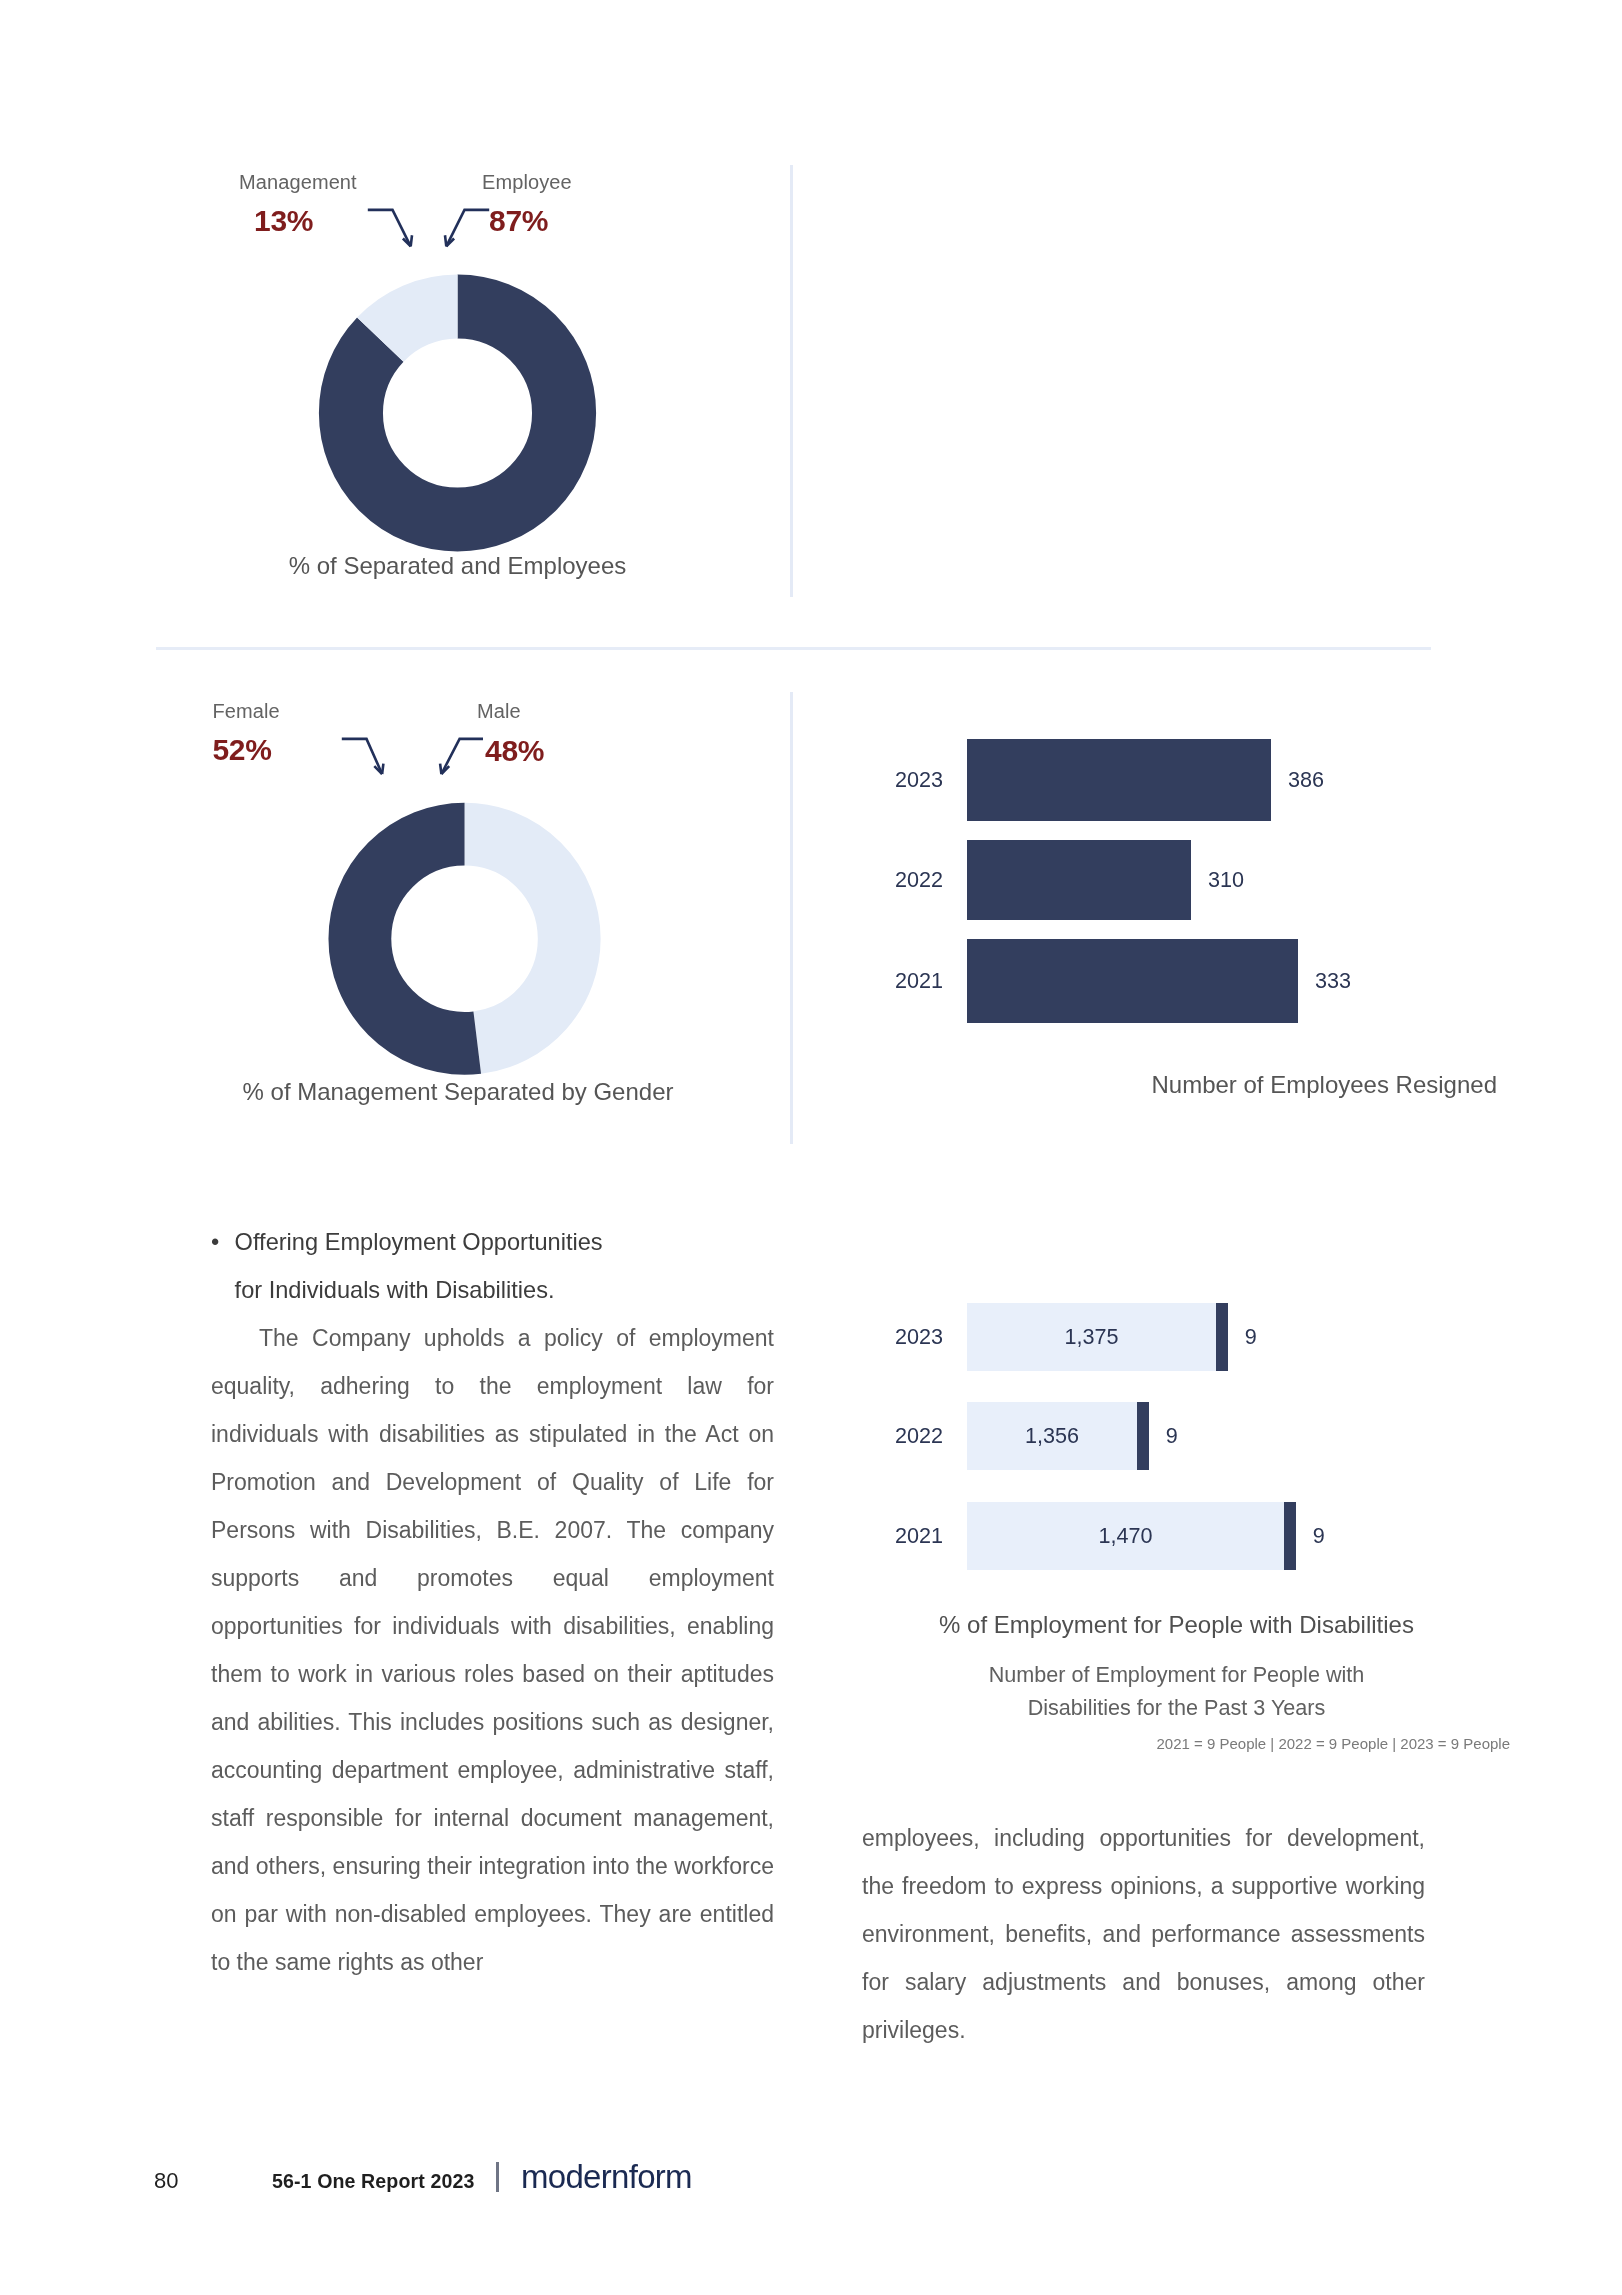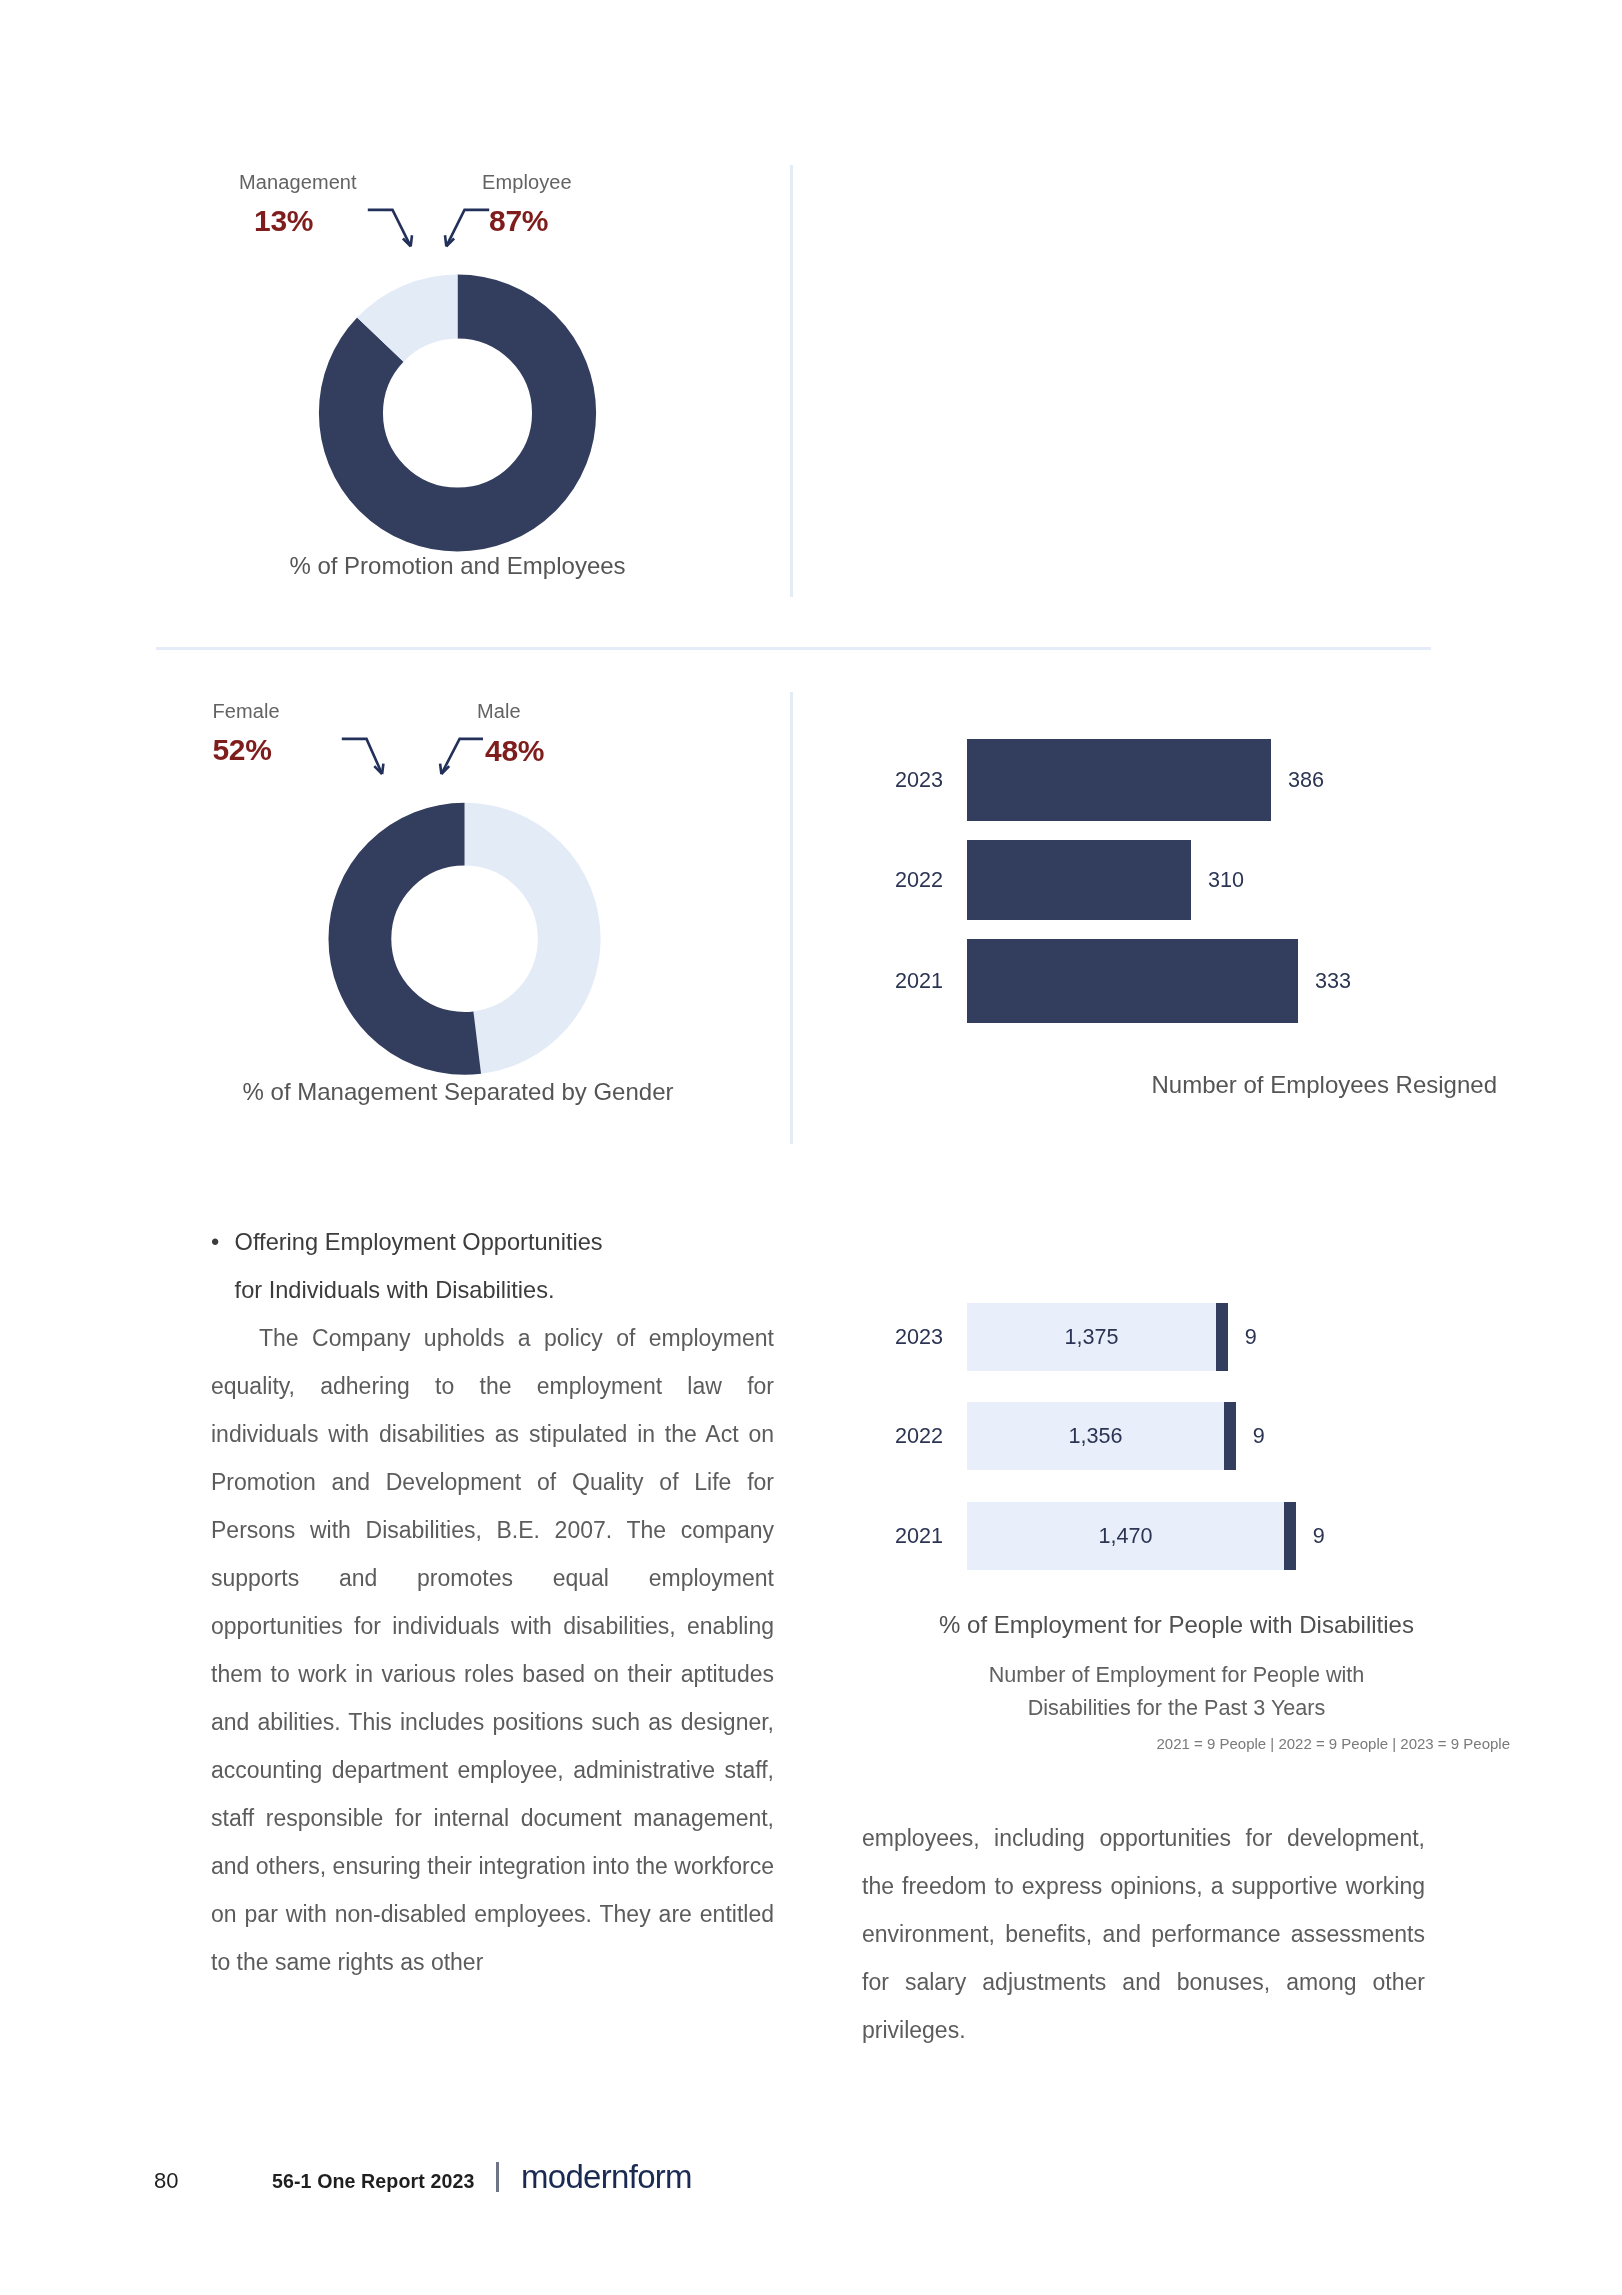--- a/index.html
+++ b/index.html
@@ -127,21 +127,21 @@
       </svg>
     </div>
 
     <div class="donut-wrap" style="width:523px; height:340px;">
       <svg width="523" height="314" viewBox="0 0 800 480">
 
         <circle cx="400" cy="240" r="163" fill="none" stroke="#333e5e" stroke-width="98" stroke-dasharray="891.2 1024.1" transform="rotate(-90 400 240)"></circle>
 
         <circle cx="400" cy="240" r="163" fill="none" stroke="#e3ebf7" stroke-width="98" stroke-dasharray="133.1 1024.1" stroke-dashoffset="-891.2" transform="rotate(-90 400 240)"></circle>
       </svg>
-      <div class="donut-caption" style="top:296px; left:0;">% of Promotion and Employees</div>
+      <div class="donut-caption" style="top:296px; left:0;">% of Separated and Employees</div>
     </div>
   </div>
 
   <div class="donut-block" style="left:877px; top:158px; width:523px;">
 
 
   </div>
 
   <div class="donut-block" style="left:183px; top:700px; width:550px;">
 
@@ -221,21 +221,21 @@
           <span class="stack-light-label">1,375</span>
         </div>
         <div class="stack-dark" style="width:11.8px;"></div>
       </div>
       <span class="bar-value">9</span>
     </div>
 
     <div class="stack-row" style="top:99px; height:68px;">
       <span class="bar-year">2022</span>
       <div class="stack-bars" style="height:68px;">
-        <div class="stack-light" style="width:257px;">
+        <div class="stack-light" style="width:170px;">
           <span class="stack-light-label">1,356</span>
         </div>
         <div class="stack-dark" style="width:11.8px;"></div>
       </div>
       <span class="bar-value">9</span>
     </div>
 
     <div class="stack-row" style="top:199px; height:68px;">
       <span class="bar-year">2021</span>
       <div class="stack-bars" style="height:68px;">

